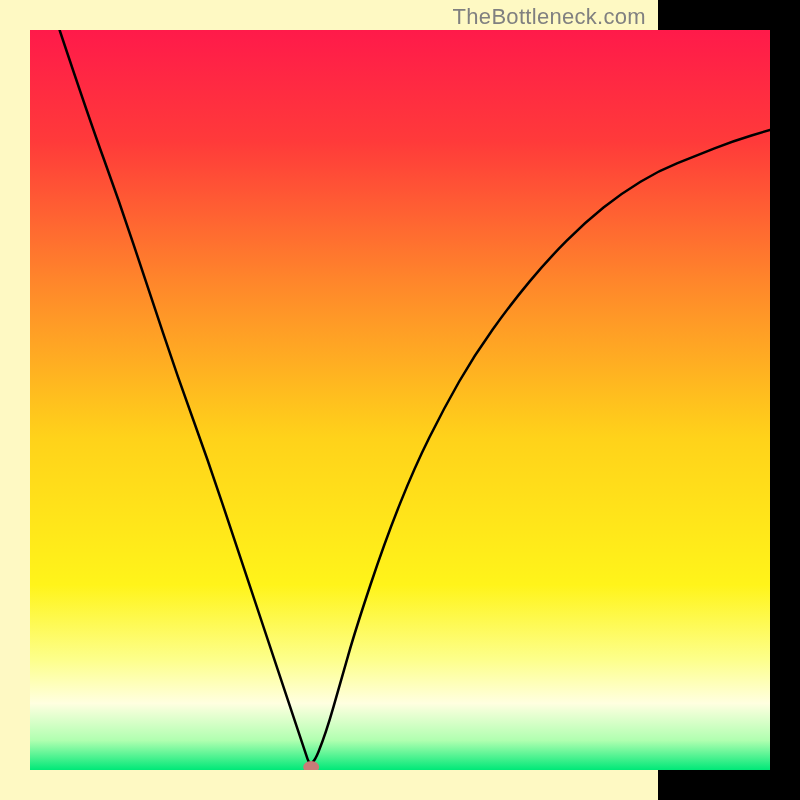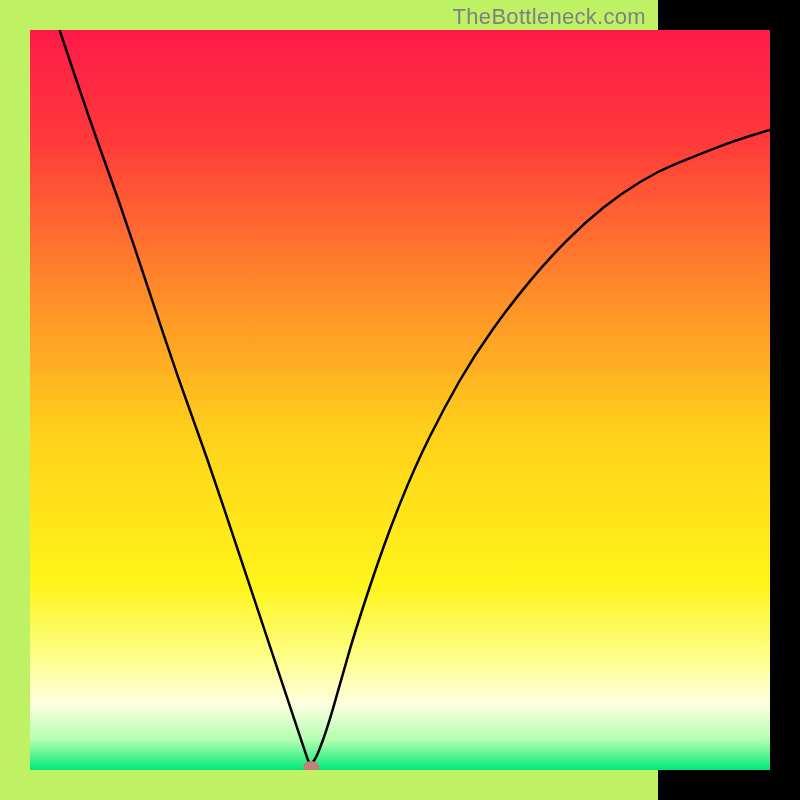--- a/index.html
+++ b/index.html
@@ -8,21 +8,21 @@
     width: 800px;
     height: 800px;
     overflow: hidden;
     background: #000;
     font-family: Arial, Helvetica, sans-serif;
   }
   .frame {
     position: relative;
     width: 658px;
     height: 800px;
-    background: #bef264;
+    background: #fef9c3;
   }
   .watermark {
     position: absolute;
     top: 4px;
     right: 12px;
     font-size: 22px;
     font-weight: 500;
     color: #808080;
     letter-spacing: 0.3px;
     z-index: 10;

